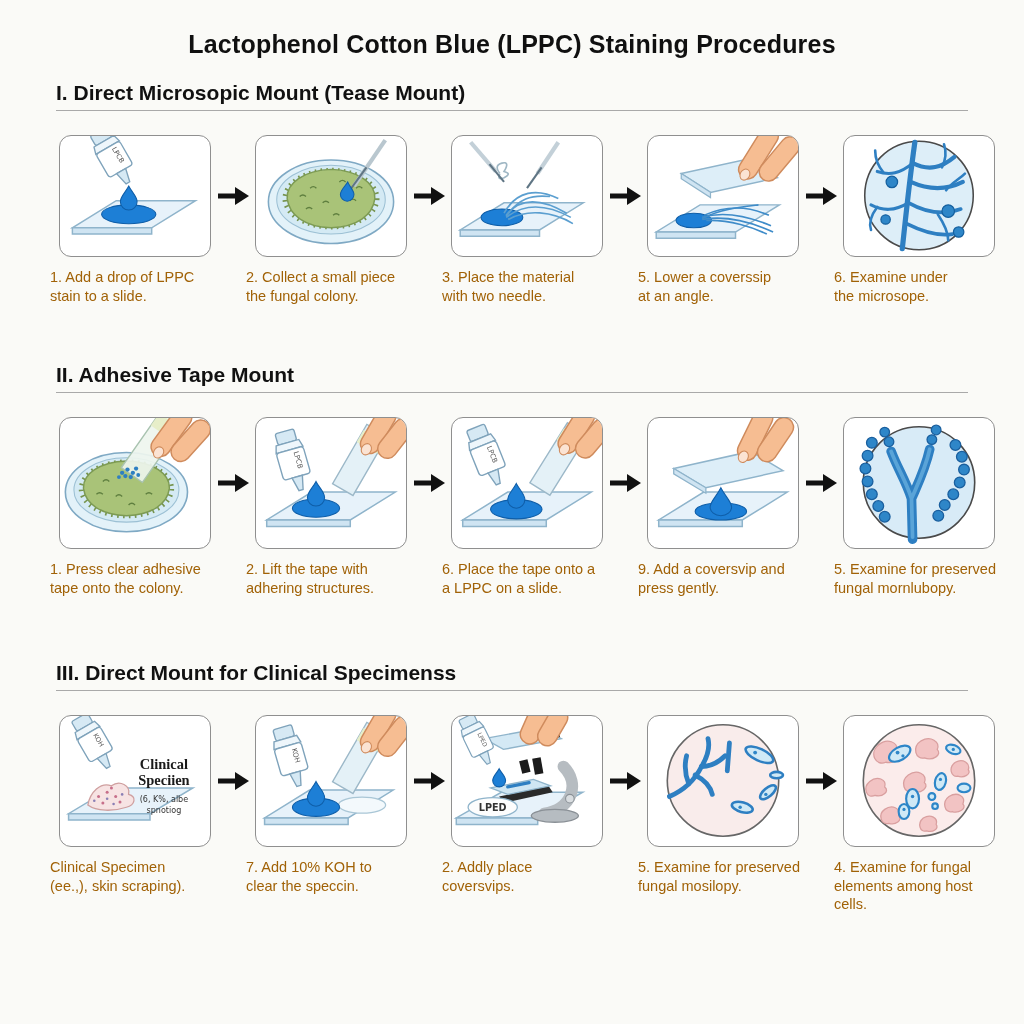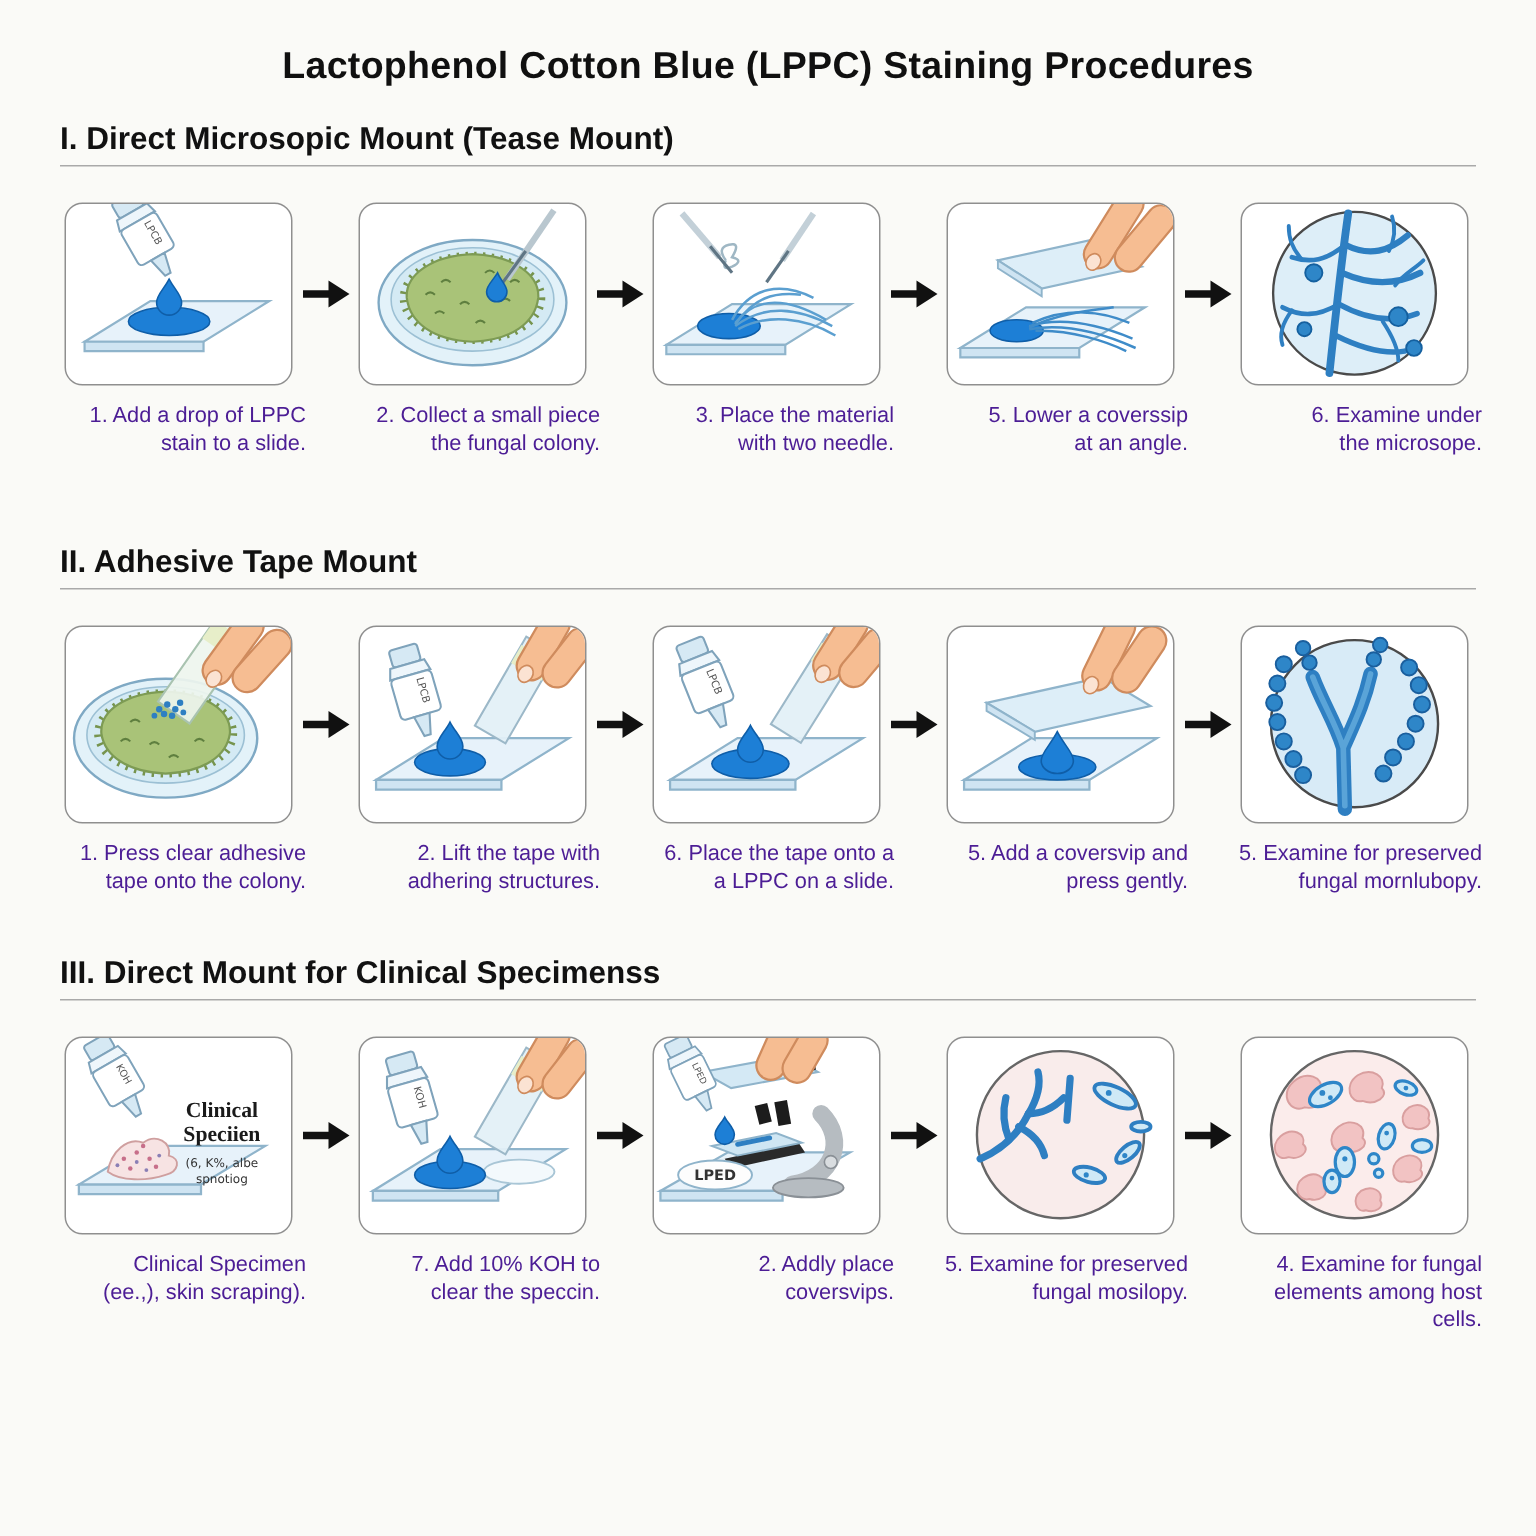--- a/index.html
+++ b/index.html
@@ -1,29 +1,29 @@
 <!DOCTYPE html>
 <html><head>
 <meta charset="utf-8">
 <style>
   html,body{margin:0;padding:0;background:#ffffff;}
   .page{width:1024px;height:1024px;box-sizing:border-box;background:#fafaf7;
-        padding:0 40px;font-family:"Liberation Sans",sans-serif;overflow:hidden;}
+        padding:0 56px;font-family:"Liberation Sans",sans-serif;overflow:hidden;}
   .title{padding-top:30px;text-align:center;font-size:25px;font-weight:700;color:#101010;letter-spacing:.2px;}
   .section-heading{font-size:21px;font-weight:700;color:#111;border-bottom:1.6px solid #a9a9a9;padding-bottom:5px;}
   .sec1 .section-heading{margin-top:22px;}
   .sec2 .section-heading{margin-top:58px;}
-  .sec3 .section-heading{margin-top:40px;}
+  .sec3 .section-heading{margin-top:64px;}
   .row{display:flex;align-items:flex-start;margin-top:24px;}
   .cell{width:158px;display:flex;flex-direction:column;align-items:center;flex:0 0 auto;}
   .panel{width:150px;border:1.6px solid #8f8f8f;border-radius:12px;background:#ffffff;overflow:hidden;display:flex;}
   .sec1 .panel{height:120px;}
   .sec2 .panel,.sec3 .panel{height:130px;}
   .panel svg{width:100%;height:100%;display:block;}
-  .caption{margin:11px -6px 0;width:170px;text-align:right;font-size:14.5px;line-height:1.28;color:#4c1d95;white-space:pre-line;}
+  .caption{margin:11px -6px 0;width:170px;text-align:left;font-size:14.5px;line-height:1.28;color:#a16207;white-space:pre-line;}
   .arrow{width:38px;flex:0 0 auto;display:flex;justify-content:center;}
   .sec1 .arrow{margin-top:50px;}
   .sec2 .arrow,.sec3 .arrow{margin-top:55px;}
   svg text{font-family:"DejaVu Sans",sans-serif;}
   .serif{font-family:"Liberation Serif",serif;}
 </style>
 </head>
 <body>
 
 <div class="page">
@@ -355,21 +355,21 @@
               <polygon points="24,44 96,28 126,46 54,62" fill="#ddeef8" stroke="#8fb4cb" stroke-width="1.4"></polygon>
               <polygon points="24,44 54,62 54,67 24,49" fill="#cfe4f2" stroke="#8fb4cb" stroke-width="1.2"></polygon>
             </g>
             <g fill="#f6bd92" stroke="#cf8b5d" stroke-width="1.4">
               <rect x="-9" y="-26" width="18" height="52" rx="9" transform="translate(100,12) rotate(26)"></rect>
               <rect x="-9" y="-23" width="18" height="46" rx="9" transform="translate(119,17) rotate(34)"></rect>
               <ellipse cx="89" cy="33" rx="4.5" ry="5.5" fill="#fbe3d3" stroke-width="1" transform="rotate(26 89 33)"></ellipse>
             </g>
           </svg>
         </div>
-        <div class="caption">5. Add a coversvip and
+        <div class="caption">9. Add a coversvip and
 press gently.</div>
       </div>
 
       <div class="arrow">
         <svg width="34" height="22" viewBox="0 0 34 22">
             <path d="M2,11 H21" stroke="#111" stroke-width="5"></path>
             <polygon points="19,2 33,11 19,20" fill="#111"></polygon>
           </svg>
       </div>
 

